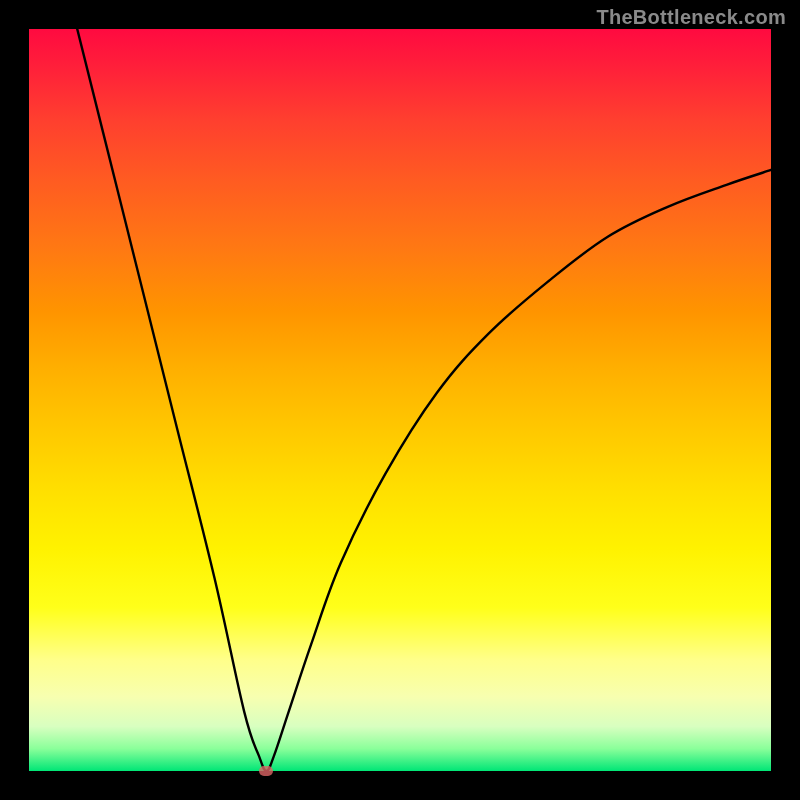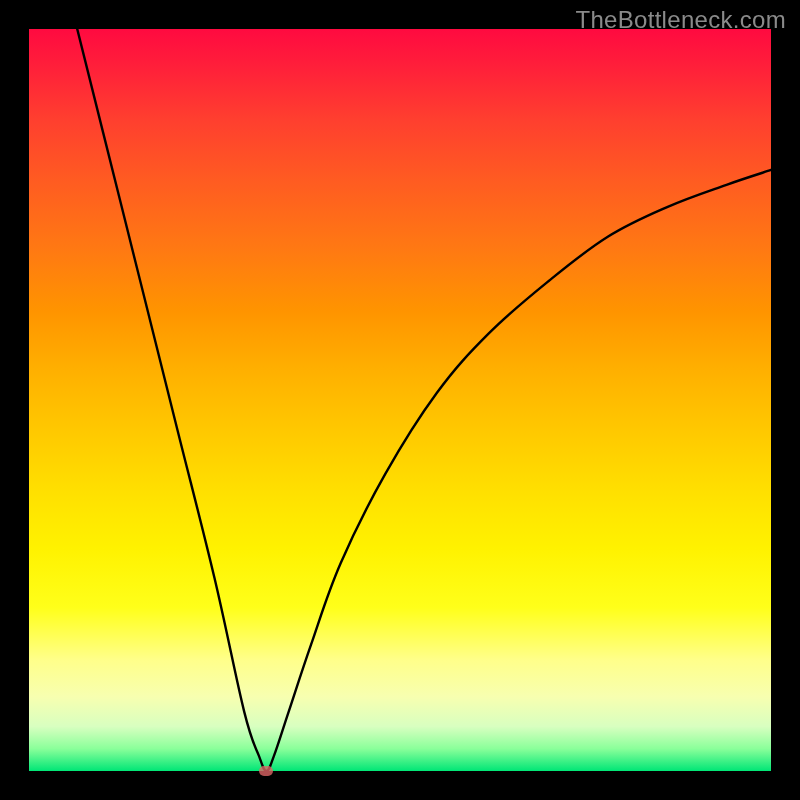--- a/index.html
+++ b/index.html
@@ -39,22 +39,22 @@
       #f7ffb0 90%,
       #d8ffc0 94%,
       #8aff9a 97%,
       #00e676 100%);
   }
   .watermark {
     position: absolute;
     top: 6px;
     right: 14px;
     color: #8a8a8a;
-    font-size: 24px;
-    font-weight: 400;
+    font-size: 20px;
+    font-weight: 700;
     letter-spacing: 0.3px;
     user-select: none;
   }
   svg.curve {
     position: absolute;
     left: 0;
     top: 0;
     width: 742px;
     height: 742px;
     overflow: visible;

